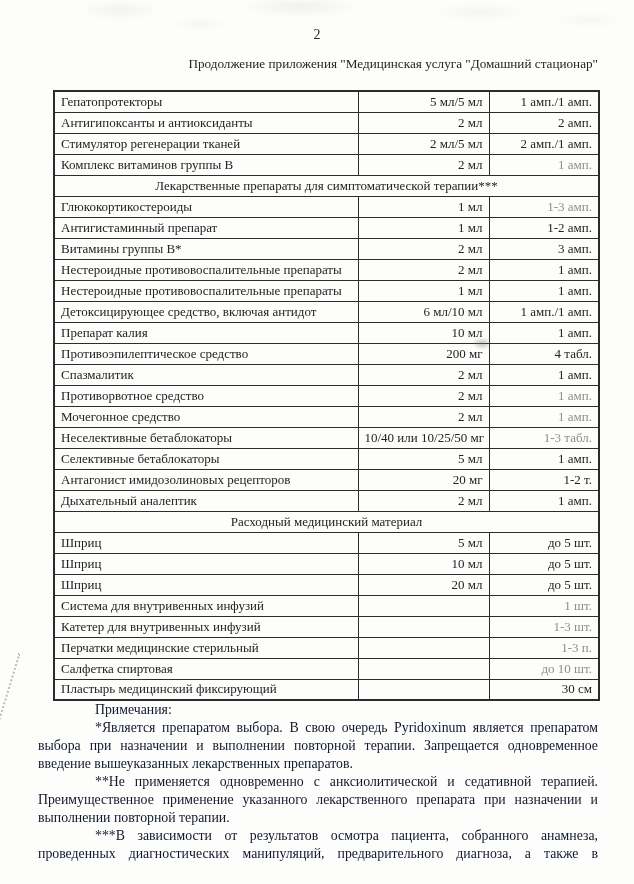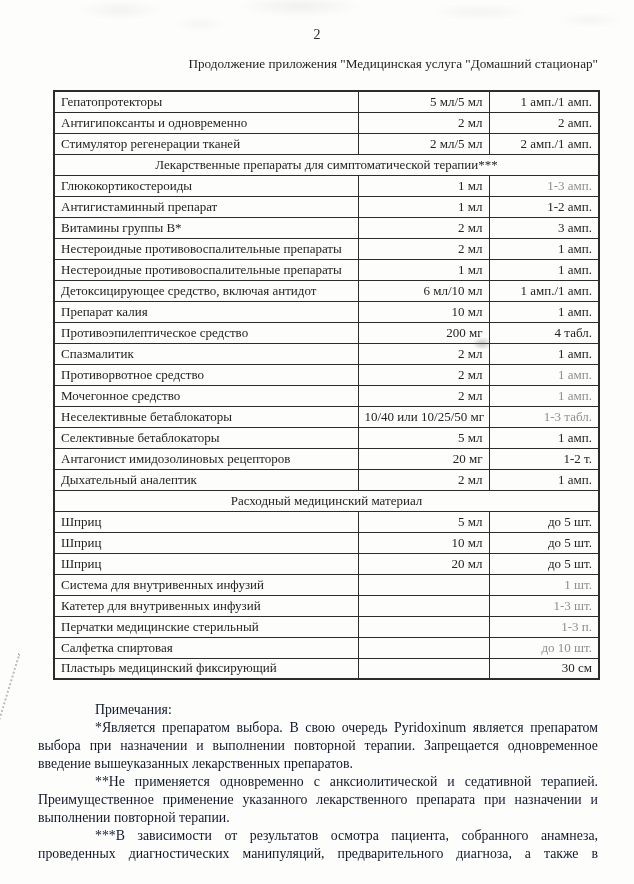--- a/index.html
+++ b/index.html
@@ -103,28 +103,33 @@
       <col style="width:131px">
       <col style="width:110px">
     </colgroup>
     <tbody id="table-body">
         <tr>
           <td class="cell-name"><span>Гепатопротекторы</span></td>
           <td class="cell-dose"><span>5 мл/5 мл</span></td>
           <td class="cell-qty"><span>1 амп./1 амп.</span></td>
         </tr>
         <tr>
-          <td class="cell-name"><span>Антигипоксанты и одновременно</span></td>
+          <td class="cell-name"><span>Антигипоксанты и антиоксиданты</span></td>
           <td class="cell-dose"><span>2 мл</span></td>
           <td class="cell-qty"><span>2 амп.</span></td>
         </tr>
         <tr>
           <td class="cell-name"><span>Стимулятор регенерации тканей</span></td>
           <td class="cell-dose"><span>2 мл/5 мл</span></td>
           <td class="cell-qty"><span>2 амп./1 амп.</span></td>
+        </tr>
+        <tr>
+          <td class="cell-name"><span>Комплекс витаминов группы В</span></td>
+          <td class="cell-dose"><span>2 мл</span></td>
+          <td class="cell-qty"><span class="fade-text">1 амп.</span></td>
         </tr>
         <tr>
           <td colspan="3" class="section-cell">Лекарственные препараты для симптоматической терапии***</td>
         </tr>
         <tr>
           <td class="cell-name"><span>Глюкокортикостероиды</span></td>
           <td class="cell-dose"><span>1 мл</span></td>
           <td class="cell-qty"><span class="fade-text">1-3 амп.</span></td>
         </tr>
         <tr>

